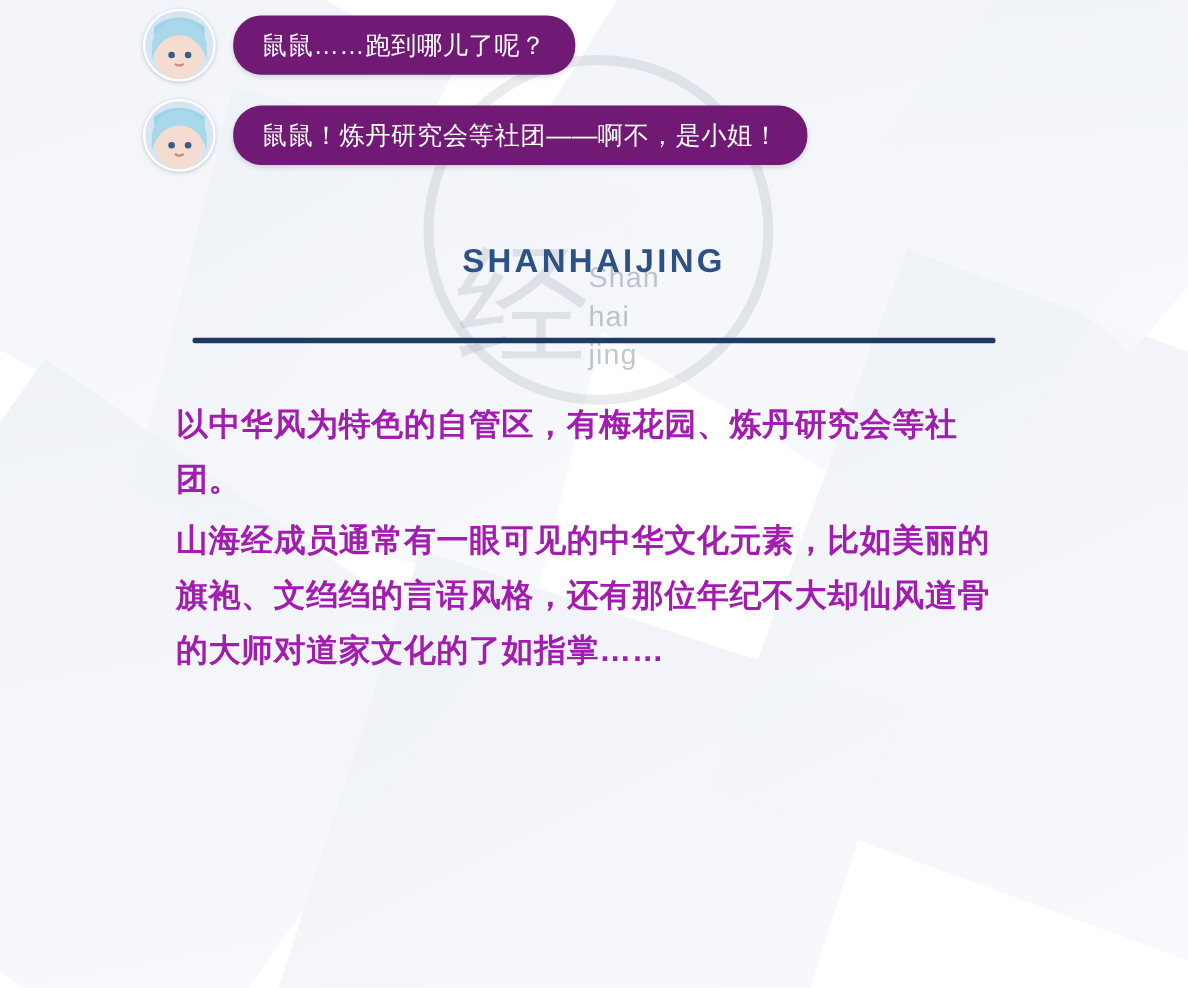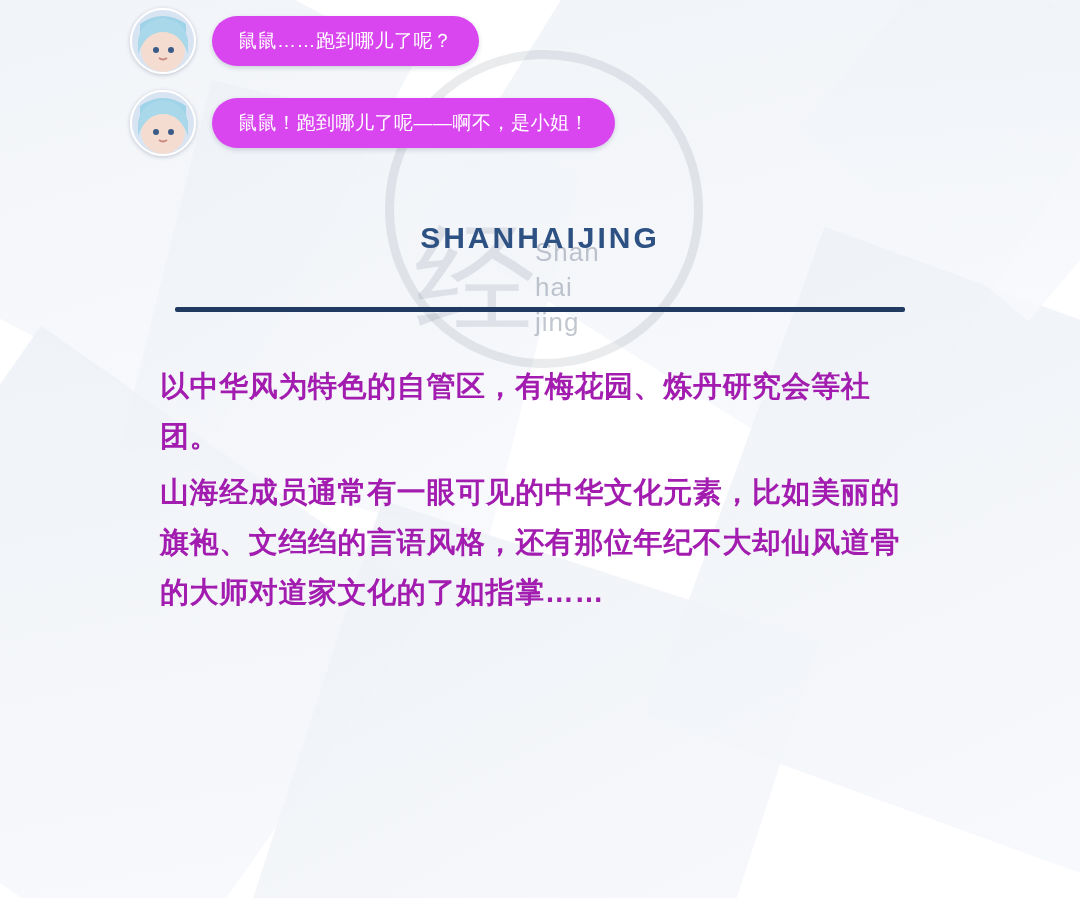--- a/index.html
+++ b/index.html
@@ -95,25 +95,25 @@
     overflow: hidden;
     border: 2px solid #ffffff;
     box-shadow: 0 1px 4px rgba(30,50,90,.25);
   }
   .avatar .face {
     position: absolute;
     inset: 0;
   }
   .bubble {
     margin-left: 16px;
-    background: #d946ef;
+    background: #701a75;
     color: #ffffff;
     border-radius: 26px;
     padding: 13px 26px;
-    font-size: 19px;
+    font-size: 23px;
     line-height: 1.25;
     letter-spacing: .5px;
     box-shadow: 0 2px 5px rgba(30,50,90,.18);
     white-space: nowrap;
   }
 
   
   .title-block {
     position: relative;
     z-index: 3;
@@ -197,21 +197,21 @@
       <svg class="face" viewBox="0 0 62 62" xmlns="http://www.w3.org/2000/svg" aria-hidden="true">
         <rect width="62" height="62" fill="#d9e4f2"></rect>
         <circle cx="31" cy="40" r="22" fill="#f4ddd0"></circle>
         <path d="M8 26 Q31 2 54 26 L54 14 Q31 -2 8 14 Z" fill="#9fd3e8"></path>
         <path d="M6 30 Q10 10 31 8 Q52 10 56 30 L56 44 Q48 22 31 22 Q14 22 6 44 Z" fill="#a8d8ea"></path>
         <circle cx="24" cy="40" r="3" fill="#3b5a87"></circle>
         <circle cx="39" cy="40" r="3" fill="#3b5a87"></circle>
         <path d="M27 48 Q31 51 35 48" stroke="#c98a80" stroke-width="2" fill="none"></path>
       </svg>
     </div>
-    <div class="bubble">鼠鼠！跑到哪儿了呢——啊不，是小姐！</div>
+    <div class="bubble">鼠鼠！炼丹研究会等社团——啊不，是小姐！</div>
   </div>
 
 </div>
 
 <div class="title-block">
   <div class="title-en">SHANHAIJING</div>
   <div class="divider"></div>
 </div>
 
 <div class="body-text">

